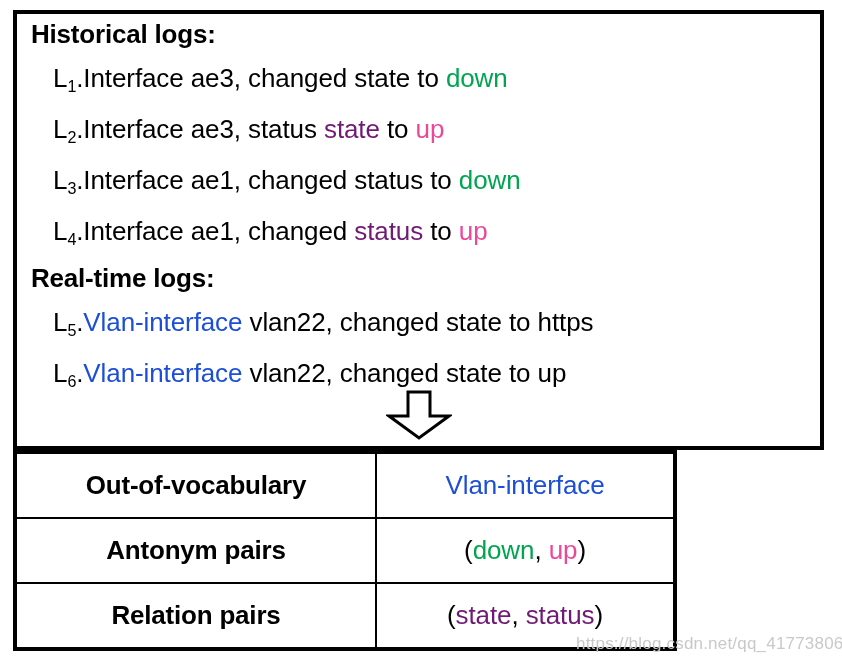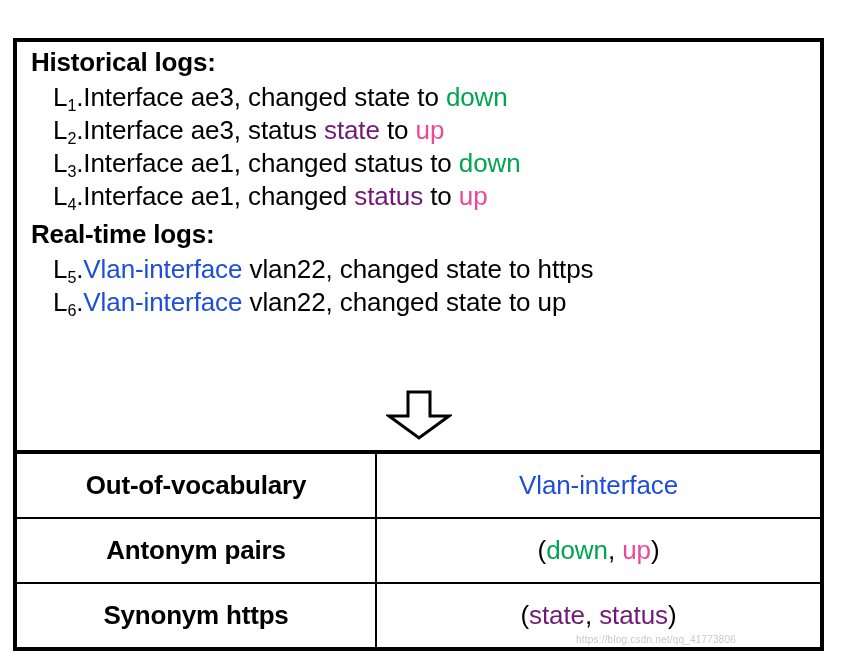--- a/index.html
+++ b/index.html
@@ -18,36 +18,35 @@
   
   #logs-panel {
     position: absolute;
     left: 13px;
     top: 10px;
     width: 811px;
     height: 440px;
     box-sizing: border-box;
     border: 4px solid #000000;
     background: #ffffff;
-    margin-top: 28px;
   }
   .log-section {
     padding: 0 0 0 14px;
   }
   .section-heading {
     font-weight: bold;
     font-size: 26px;
     line-height: 40px;
     color: #000000;
     white-space: nowrap;
     letter-spacing: -0.2px;
   }
   .log-line {
     font-size: 26px;
-    line-height: 30px;
+    line-height: 48px;
     color: #000000;
     white-space: nowrap;
     padding-left: 22px;
     letter-spacing: -0.1px;
   }
   .log-label {
     display: inline-block;
   }
   .log-label sub {
     font-size: 0.62em;
@@ -68,21 +67,21 @@
     top: 390px;
     width: 66px;
     height: 50px;
   }
 
   
   #summary-table {
     position: absolute;
     left: 13px;
     top: 450px;
-    width: 811px;
+    width: 664px;
     height: 201px;
     box-sizing: border-box;
     border: 4px solid #000000;
     background: #ffffff;
     border-collapse: collapse;
     table-layout: fixed;
   }
   #summary-table td {
     border: 2px solid #000000;
     padding: 0;
@@ -102,21 +101,21 @@
     font-size: 26px;
     color: #000000;
     letter-spacing: -0.1px;
   }
 
   
   #watermark {
     position: absolute;
     left: 576px;
     top: 634px;
-    font-size: 10px;
+    font-size: 17px;
     color: #c9c9c9;
     white-space: nowrap;
     letter-spacing: 0.2px;
     pointer-events: none;
   }
 </style>
 </head>
 <body>
 
 <div id="logs-panel">
@@ -151,19 +150,19 @@
   <tbody>
       <tr>
         <td class="label-cell">Out-of-vocabulary</td>
         <td class="value-cell"><span class="tok-blue">Vlan-interface</span></td>
       </tr>
       <tr>
         <td class="label-cell">Antonym pairs</td>
         <td class="value-cell"><span class="tok-black">(</span><span class="tok-green">down</span><span class="tok-black">, </span><span class="tok-red">up</span><span class="tok-black">)</span></td>
       </tr>
       <tr>
-        <td class="label-cell">Synonym https</td>
+        <td class="label-cell">Relation pairs</td>
         <td class="value-cell"><span class="tok-black">(</span><span class="tok-purple">state</span><span class="tok-black">, </span><span class="tok-purple">status</span><span class="tok-black">)</span></td>
       </tr>
     </tbody>
 </table>
 
 <div id="watermark">https://blog.csdn.net/qq_41773806</div>
 
 </body></html>

